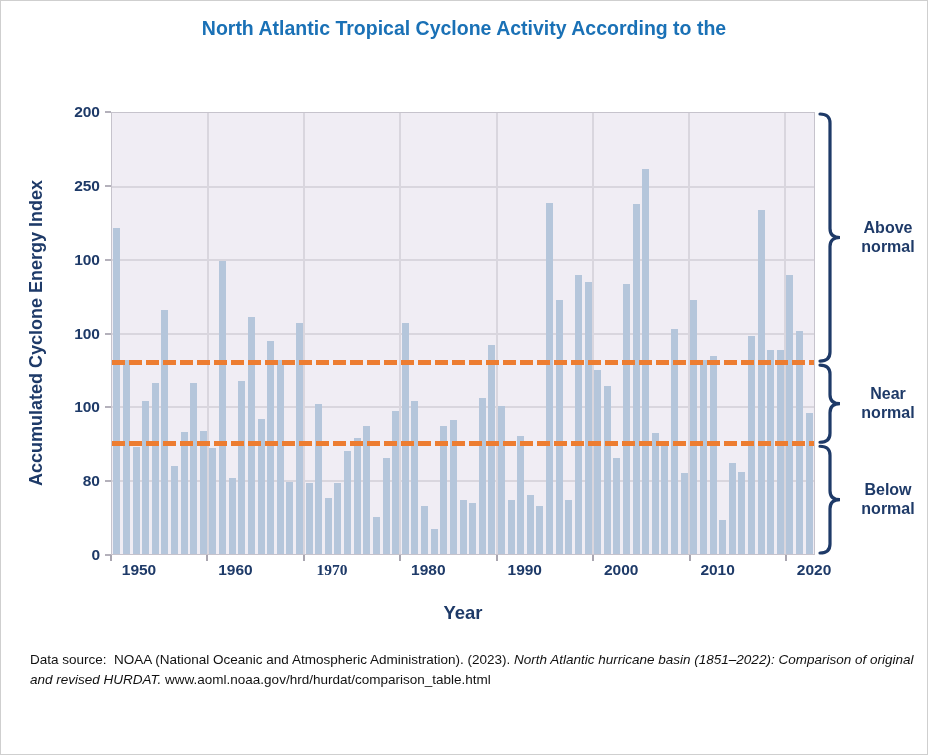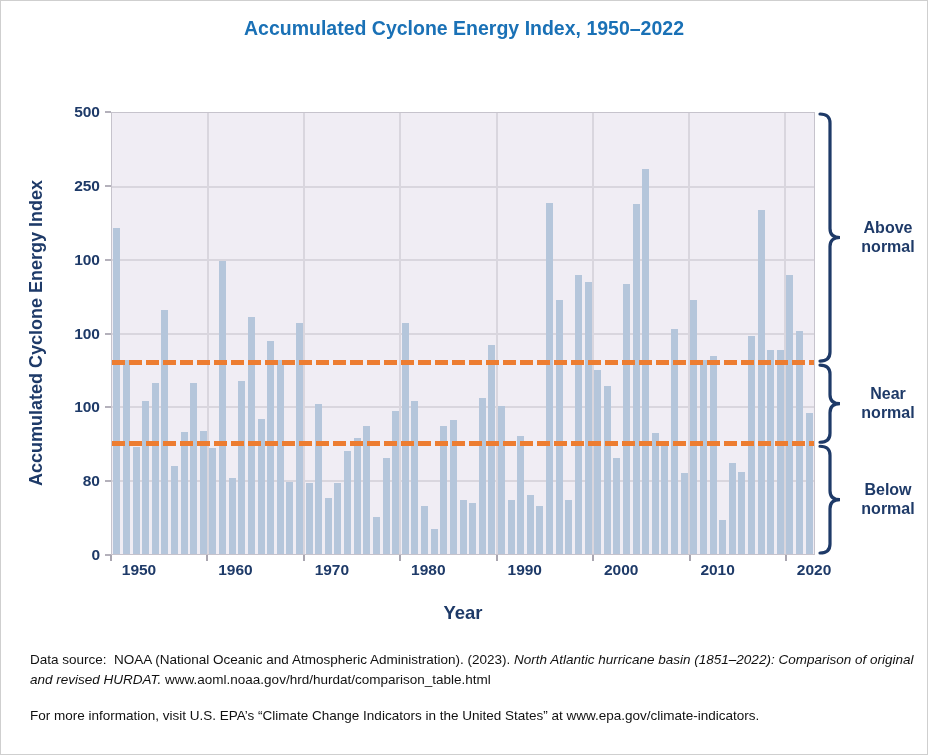--- a/index.html
+++ b/index.html
@@ -57,39 +57,39 @@
   .footer{position:absolute;left:30px;top:650px;width:884px;font-size:13.5px;color:#111111;line-height:1.5;}
   .footer .more{margin-top:15px;}
   .footer i{font-style:italic;}
 </style>
 </head>
 <body style="--blue: #1A71B6; --navy: #1E3A68; --bar: #B5C6DB; --orange: #ED7D31; --plotbg: #F0EDF4; --grid: #D9D6DE;">
 
 <div class="frame"></div>
 
 <div class="title">
-  <div>Accumulated Cyclone Energy Index, 1950–2022</div>
+  <div>North Atlantic Tropical Cyclone Activity According to the</div>
 </div>
 
 <div class="ylabel">Accumulated Cyclone Energy Index</div>
 
 <div class="yticks" id="yticks">
     <div class="ytick" style="bottom: 0%;">0</div>
     <div class="ytickmark" style="bottom: calc(0% - 1px);"></div>
     <div class="ytick" style="bottom: 16.6667%;">80</div>
     <div class="ytickmark" style="bottom: calc(16.6667% - 1px);"></div>
     <div class="ytick" style="bottom: 33.3333%;">100</div>
     <div class="ytickmark" style="bottom: calc(33.3333% - 1px);"></div>
     <div class="ytick" style="bottom: 50%;">100</div>
     <div class="ytickmark" style="bottom: calc(50% - 1px);"></div>
     <div class="ytick" style="bottom: 66.6667%;">100</div>
     <div class="ytickmark" style="bottom: calc(66.6667% - 1px);"></div>
     <div class="ytick" style="bottom: 83.3333%;">250</div>
     <div class="ytickmark" style="bottom: calc(83.3333% - 1px);"></div>
-    <div class="ytick" style="bottom: 100%;">500</div>
+    <div class="ytick" style="bottom: 100%;">200</div>
     <div class="ytickmark" style="bottom: calc(100% - 1px);"></div>
   </div>
 
 <div class="plot">
   <div class="plot-inner" id="plot">
       <div class="hgrid" style="bottom: calc(16.6667% - 1px);"></div>
       <div class="hgrid" style="bottom: calc(33.3333% - 1px);"></div>
       <div class="hgrid" style="bottom: calc(50% - 1px);"></div>
       <div class="hgrid" style="bottom: calc(66.6667% - 1px);"></div>
       <div class="hgrid" style="bottom: calc(83.3333% - 1px);"></div>
@@ -176,21 +176,21 @@
       <div class="refline" style="bottom: calc(43.3333% - 2.5px);"></div>
       <div class="refline" style="bottom: calc(25% - 2.5px);"></div>
     </div>
 </div>
 
 <div class="xticks" id="xticks">
     <div class="xtick" style="left: 0%;">1950</div>
     <div class="xtickmark" style="left: 0%;"></div>
     <div class="xtick" style="left: 13.6986%; text-align: right;">1960</div>
     <div class="xtickmark" style="left: 13.6986%;"></div>
-    <div class="xtick" style="left: 27.3973%;">1970</div>
+    <div class="xtick" style="left: 27.3973%; font-family: Liberation Serif, serif;">1970</div>
     <div class="xtickmark" style="left: 27.3973%;"></div>
     <div class="xtick" style="left: 41.0959%;">1980</div>
     <div class="xtickmark" style="left: 41.0959%;"></div>
     <div class="xtick" style="left: 54.7945%;">1990</div>
     <div class="xtickmark" style="left: 54.7945%;"></div>
     <div class="xtick" style="left: 68.4932%; text-align: center;">2000</div>
     <div class="xtickmark" style="left: 68.4932%;"></div>
     <div class="xtick" style="left: 82.1918%;">2010</div>
     <div class="xtickmark" style="left: 82.1918%;"></div>
     <div class="xtick" style="left: 95.8904%;">2020</div>
@@ -210,14 +210,13 @@
     <div class="zone-label" style="top: 403.642px;">Near
 normal</div>
     <div class="zone-label" style="top: 499.625px;">Below
 normal</div>
   </div>
 
 <div class="footer">
   <div>
     <span>Data source:&nbsp; NOAA (National Oceanic and Atmospheric Administration). (2023). </span><i>North Atlantic hurricane basin (1851–2022): Comparison of original and revised HURDAT.</i><span> www.aoml.noaa.gov/hrd/hurdat/comparison_table.html</span>
   </div>
-  <div class="more">For more information, visit U.S. EPA’s “Climate Change Indicators in the United States” at www.epa.gov/climate-indicators.</div>
 </div>
 
 </body></html>

